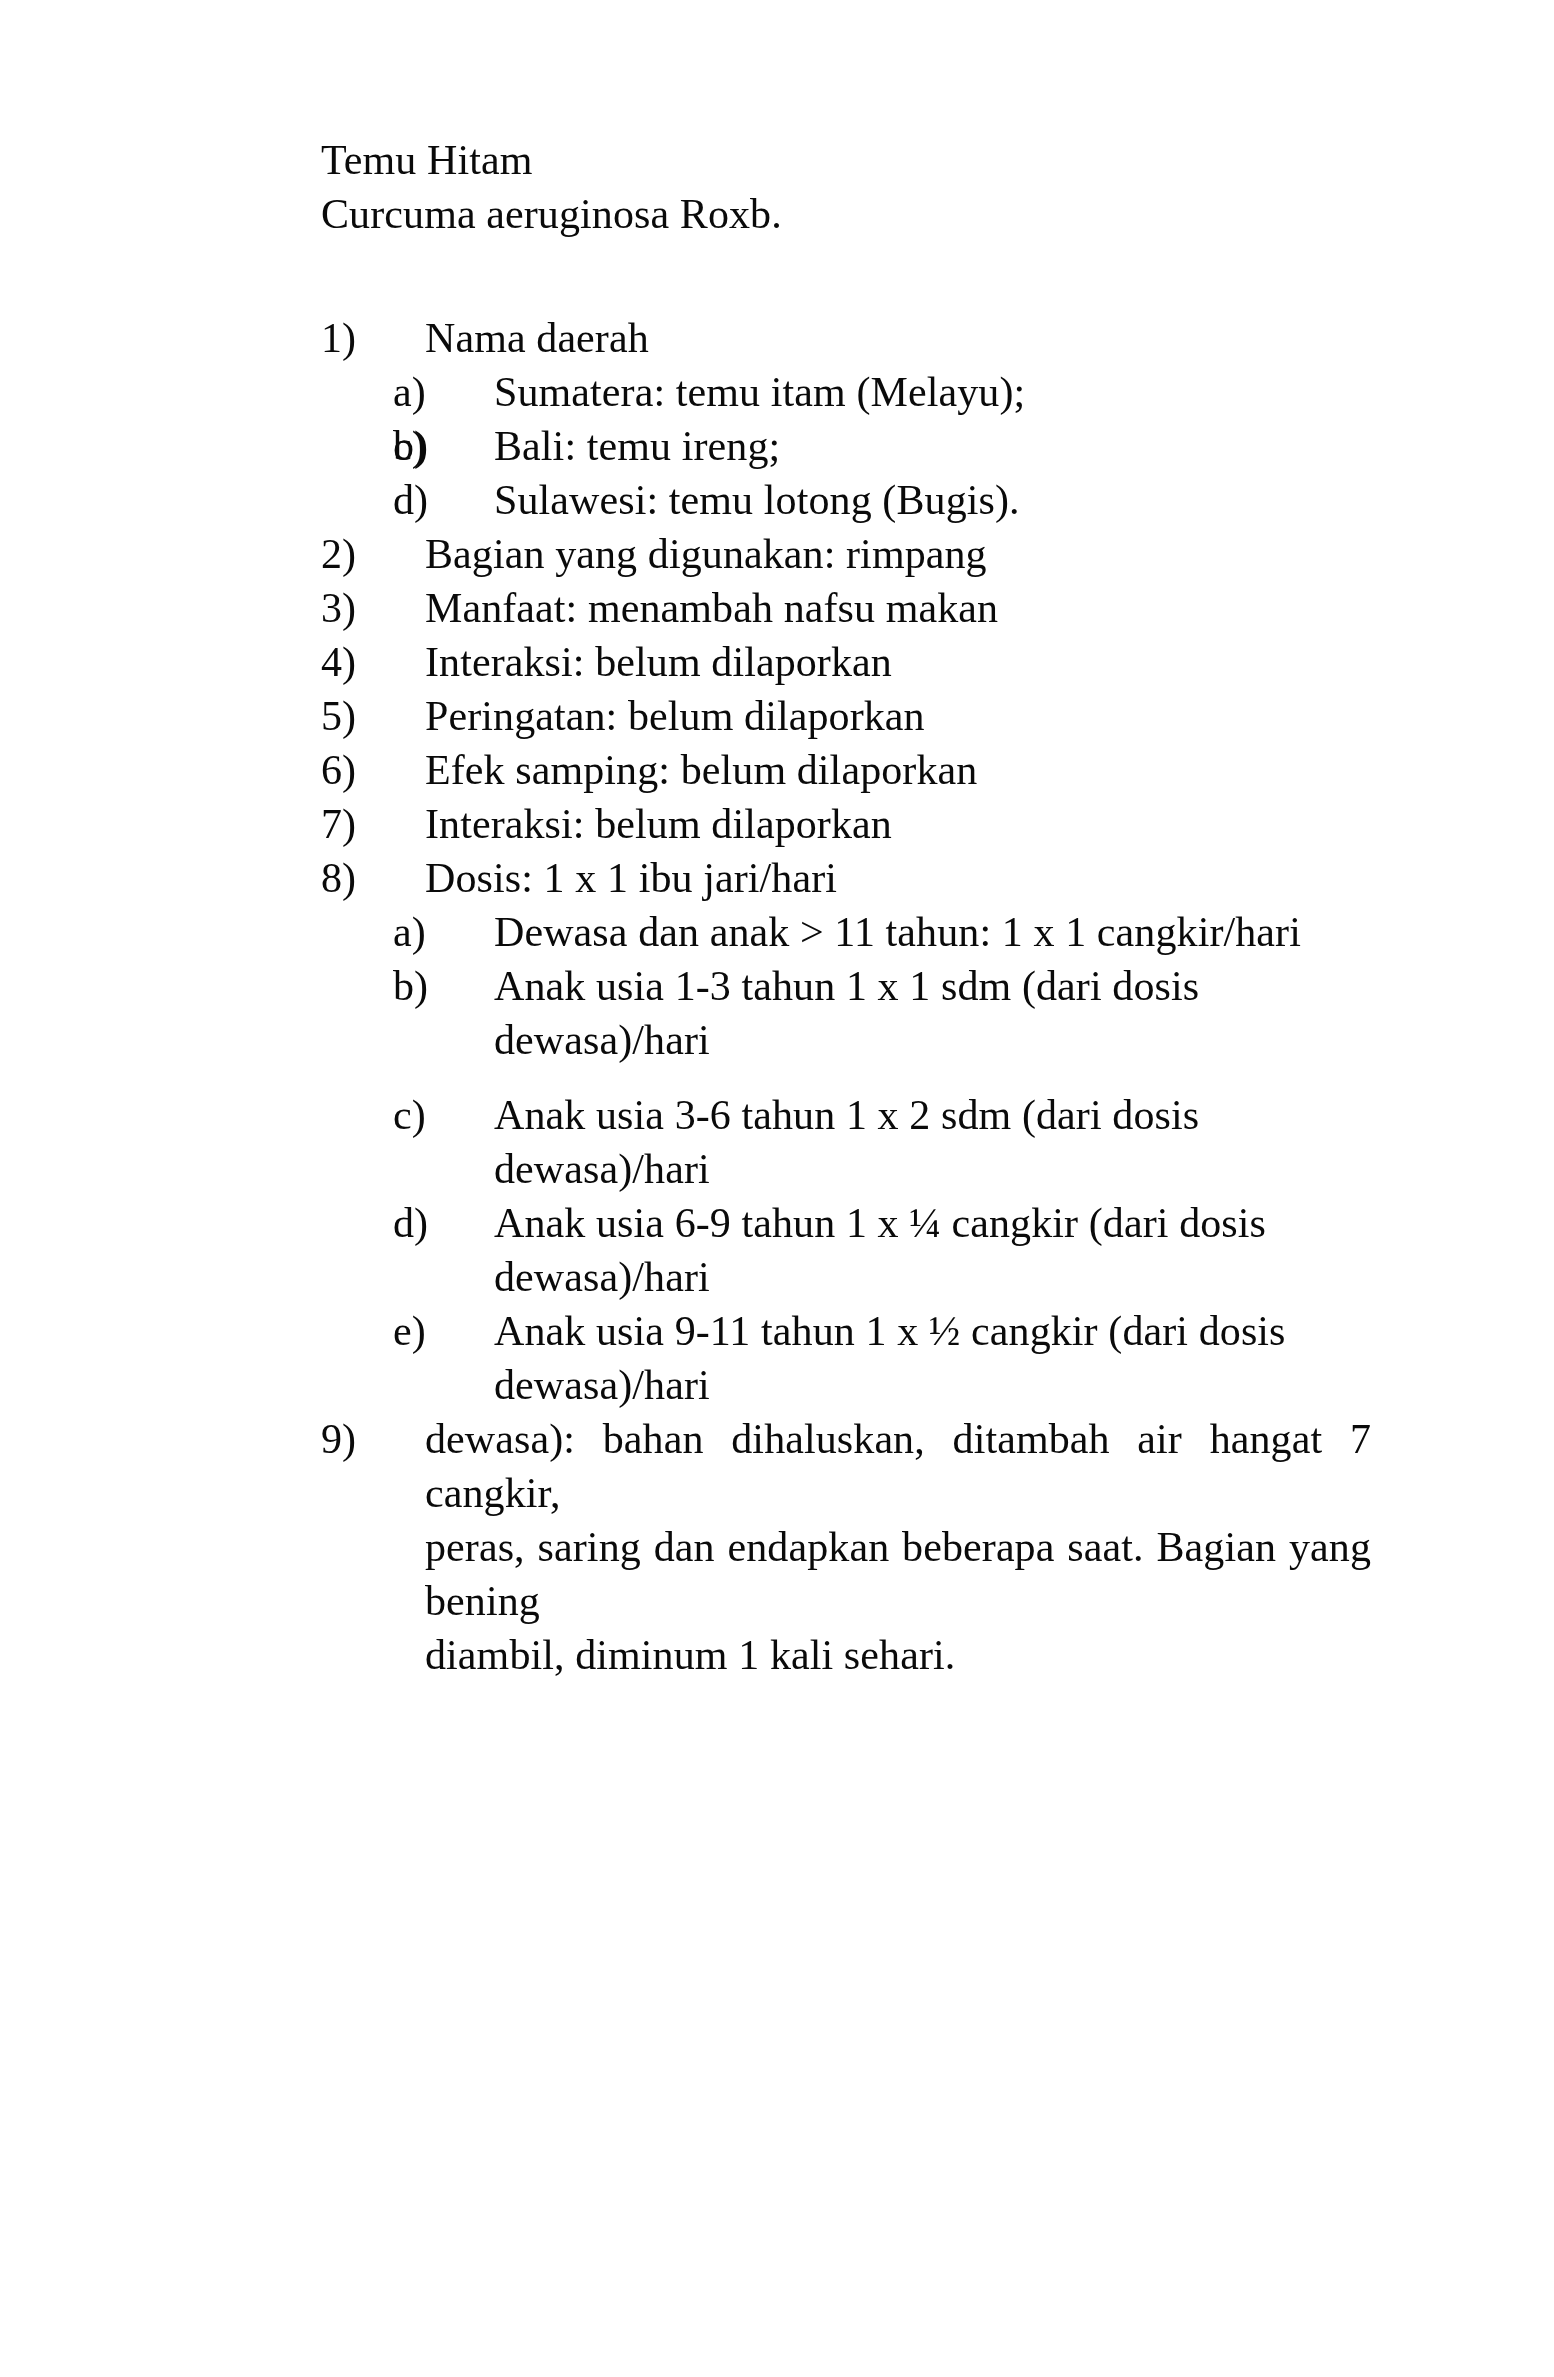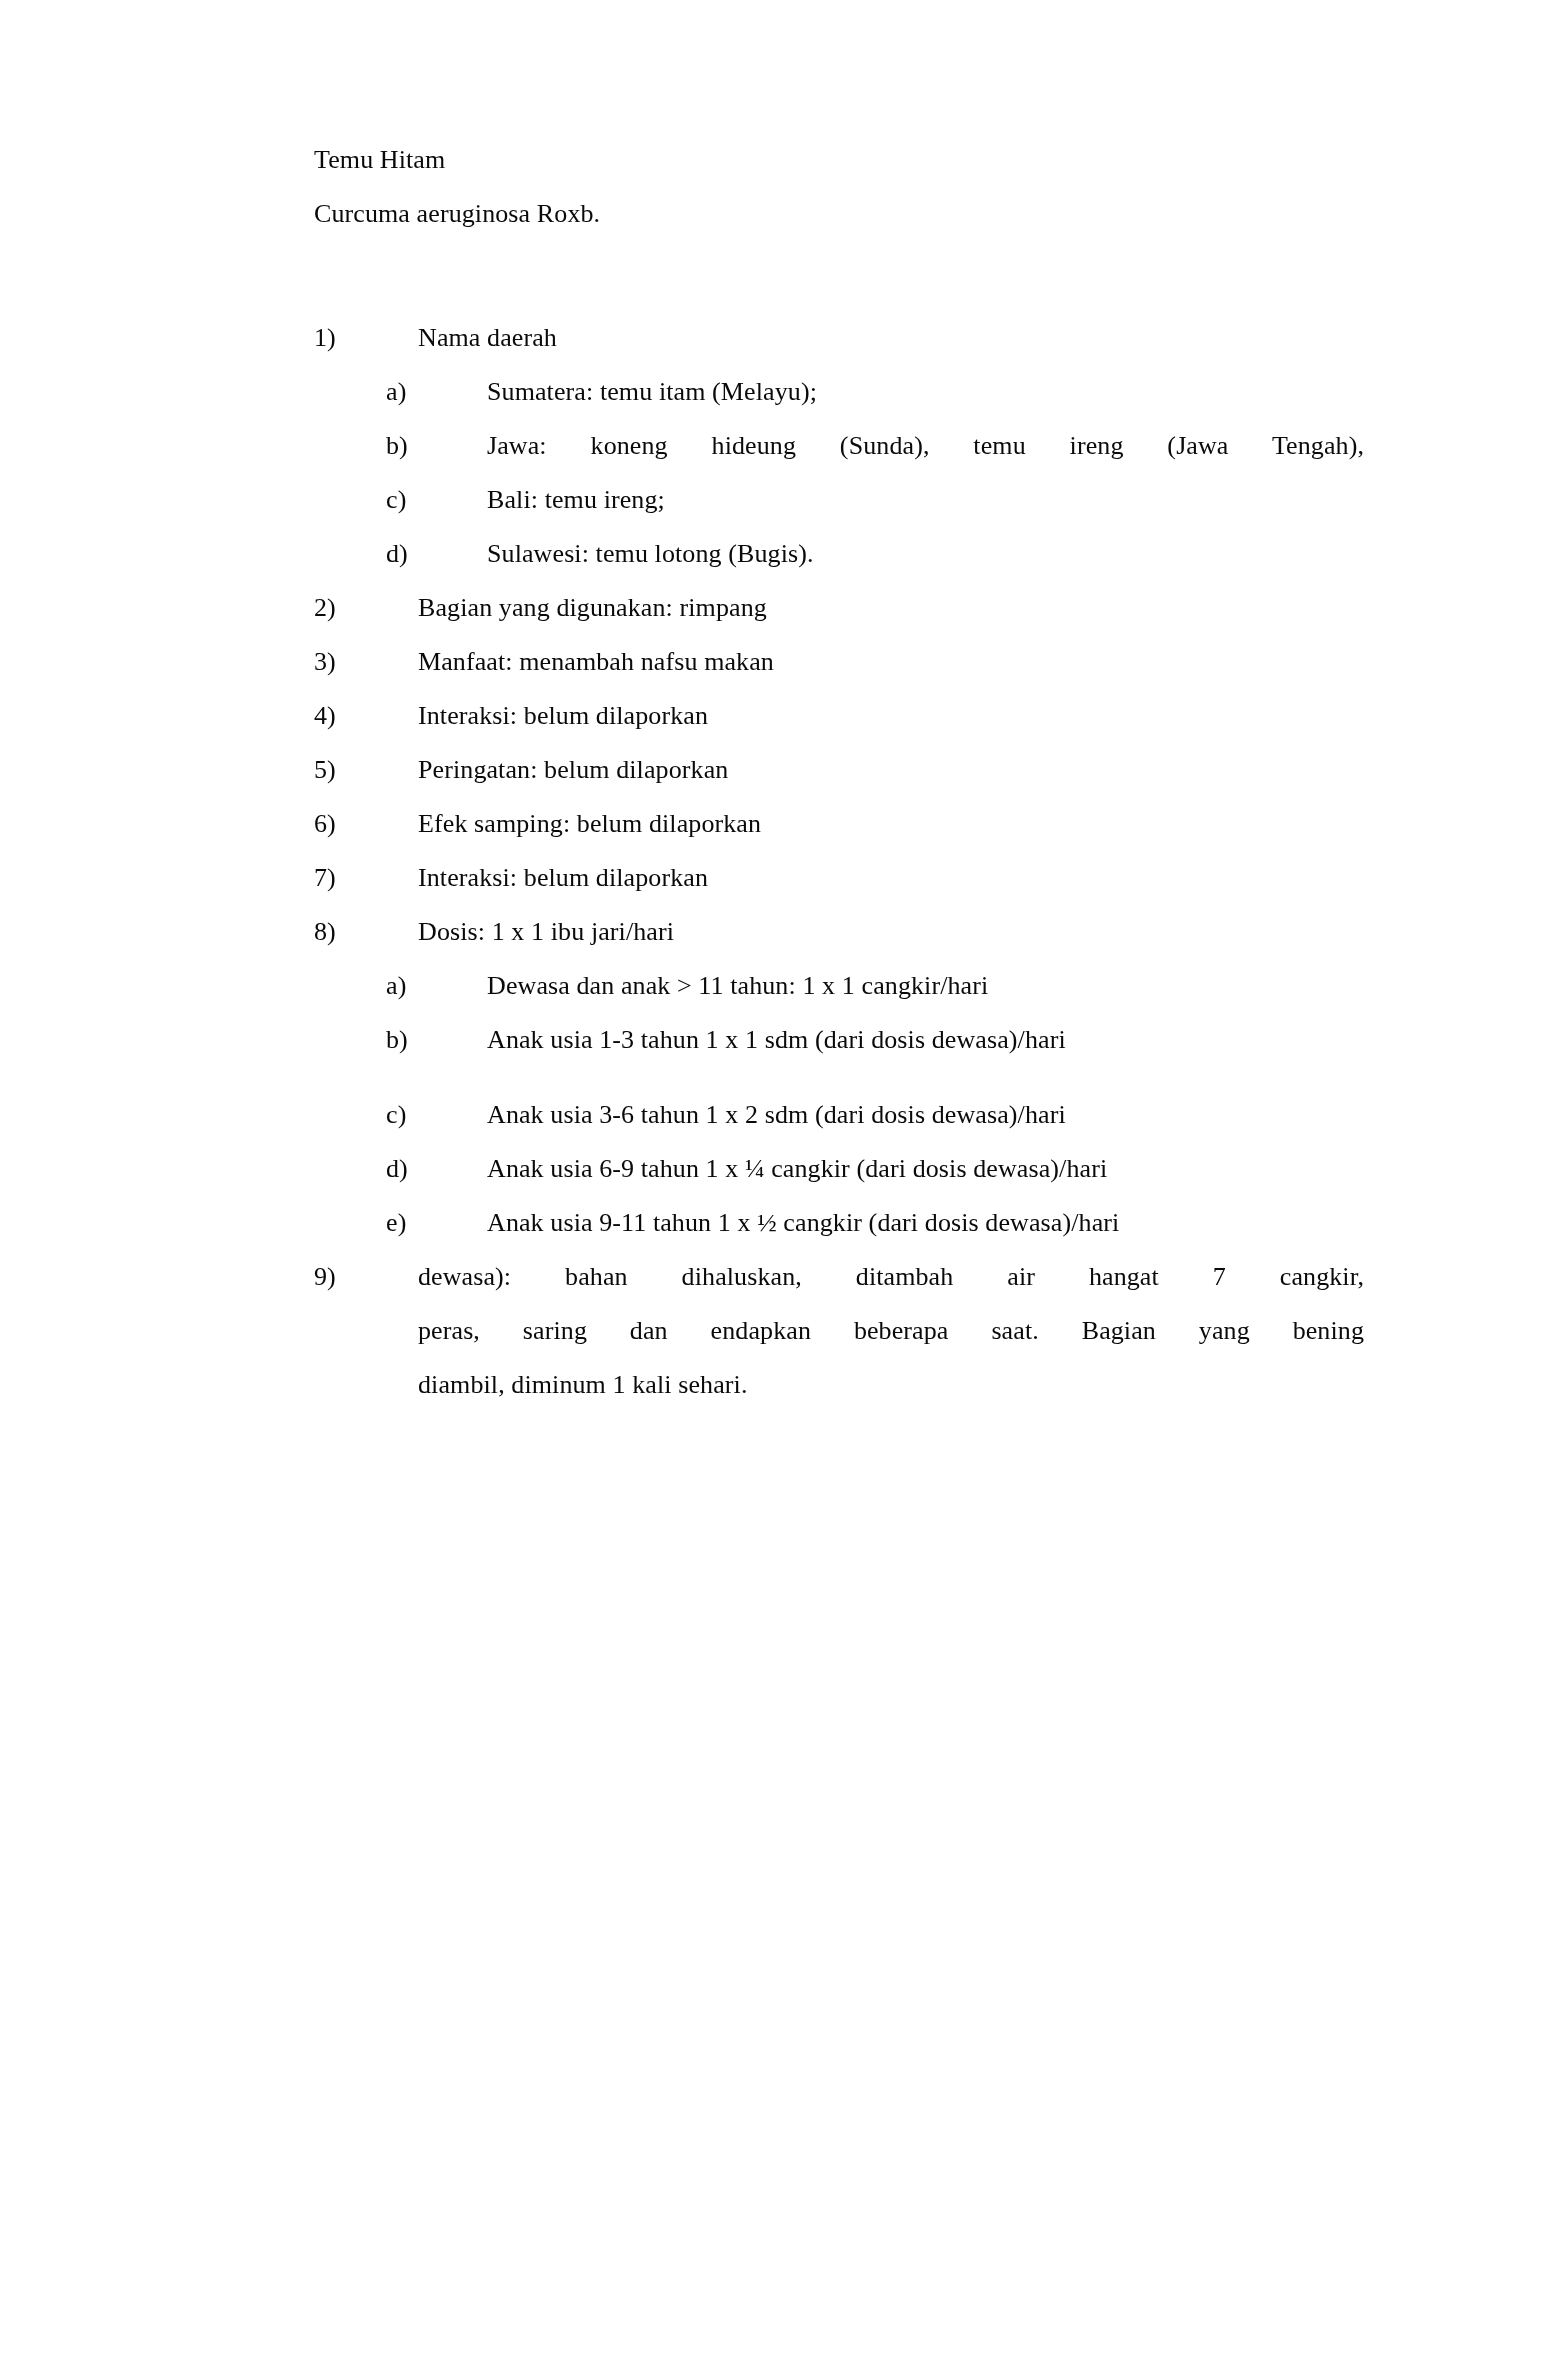--- a/index.html
+++ b/index.html
@@ -10,23 +10,23 @@
     color: #0a0a0a;
     position: relative;
   }
   .page {
     position: absolute; left: 0; top: 0;
     width: 1555px; height: 2377px;
     background: #ffffff;
   }
   .content {
     position: absolute;
-    left: 314px; top: 133px;
+    left: 321px; top: 133px;
     width: 1050px;
-    font-size: 26px;
+    font-size: 42px;
     line-height: 54px;
     letter-spacing: 0.1px;
   }
   .title-block { margin-bottom: 70px; }
   .doc-title { }
   .doc-species .it { }
   
   .l1 { position: relative; padding-left: 72px; }
   .l1 > .marker { position: absolute; left: 0; top: 0; }
   
@@ -57,21 +57,20 @@
             <div class="line">Nama daerah</div>
             <div class="l2">
               <span class="marker">a)</span>
               <div class="body">
                 <div class="line">Sumatera: temu itam (Melayu);</div>
               </div>
             </div>
             <div class="l2">
               <span class="marker">b)</span>
               <div class="body">
-                <div class="line j">Jawa: koneng hideung (Sunda), temu ireng (Jawa Tengah),</div>
               </div>
             </div>
             <div class="l2">
               <span class="marker">c)</span>
               <div class="body">
                 <div class="line">Bali: temu ireng;</div>
               </div>
             </div>
             <div class="l2">
               <span class="marker">d)</span>

